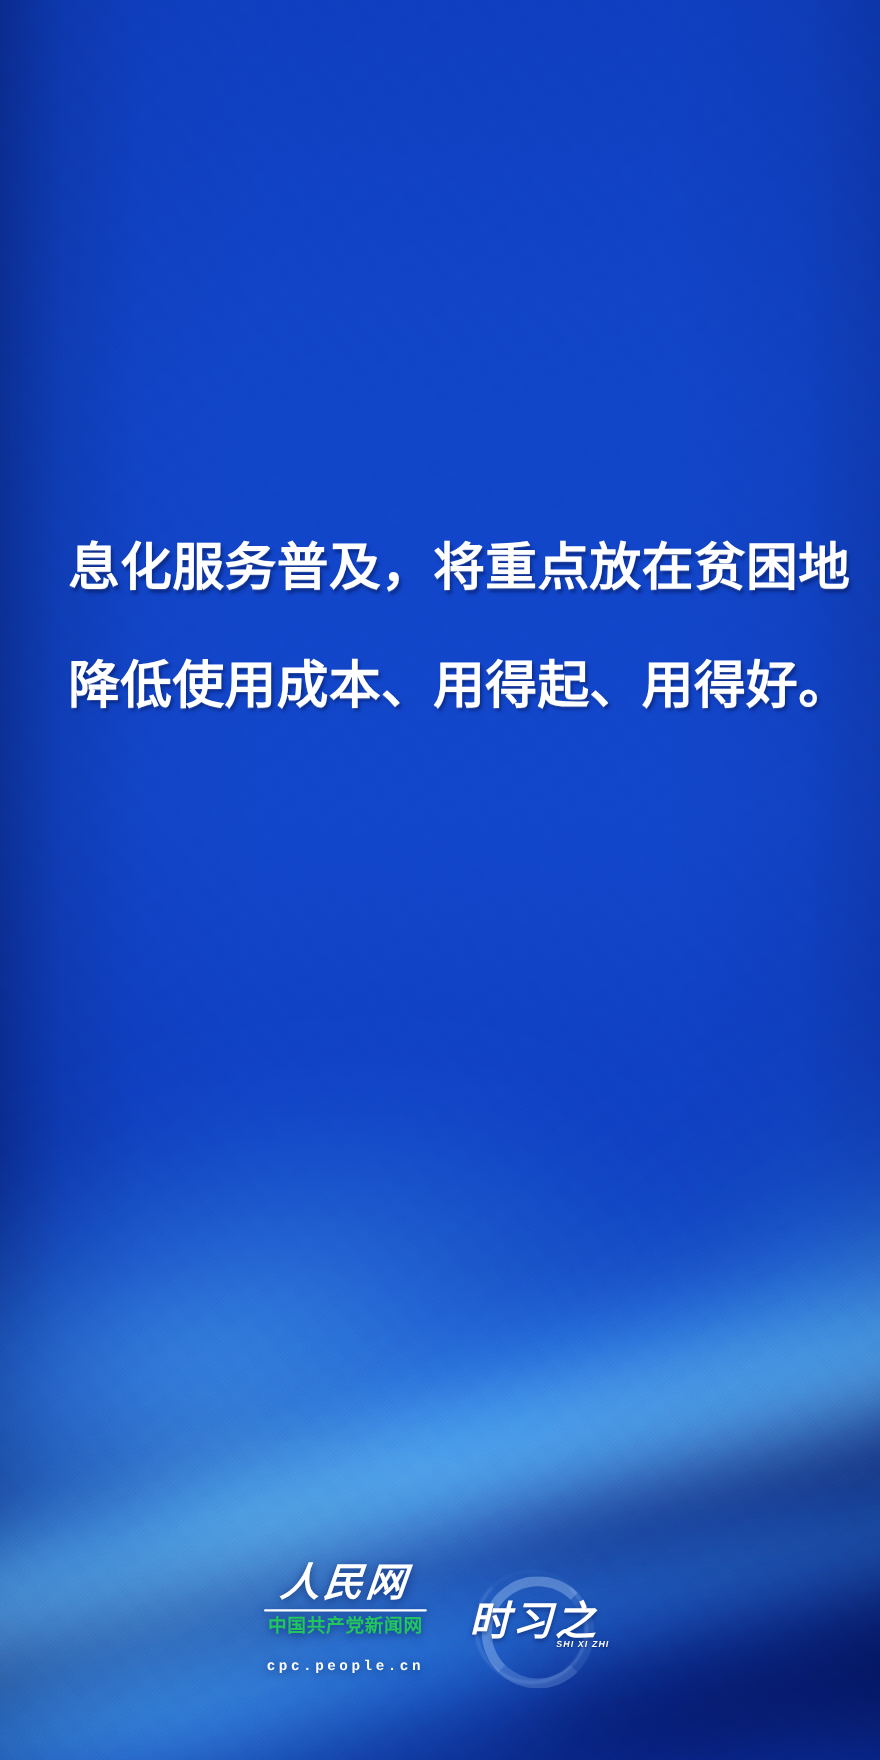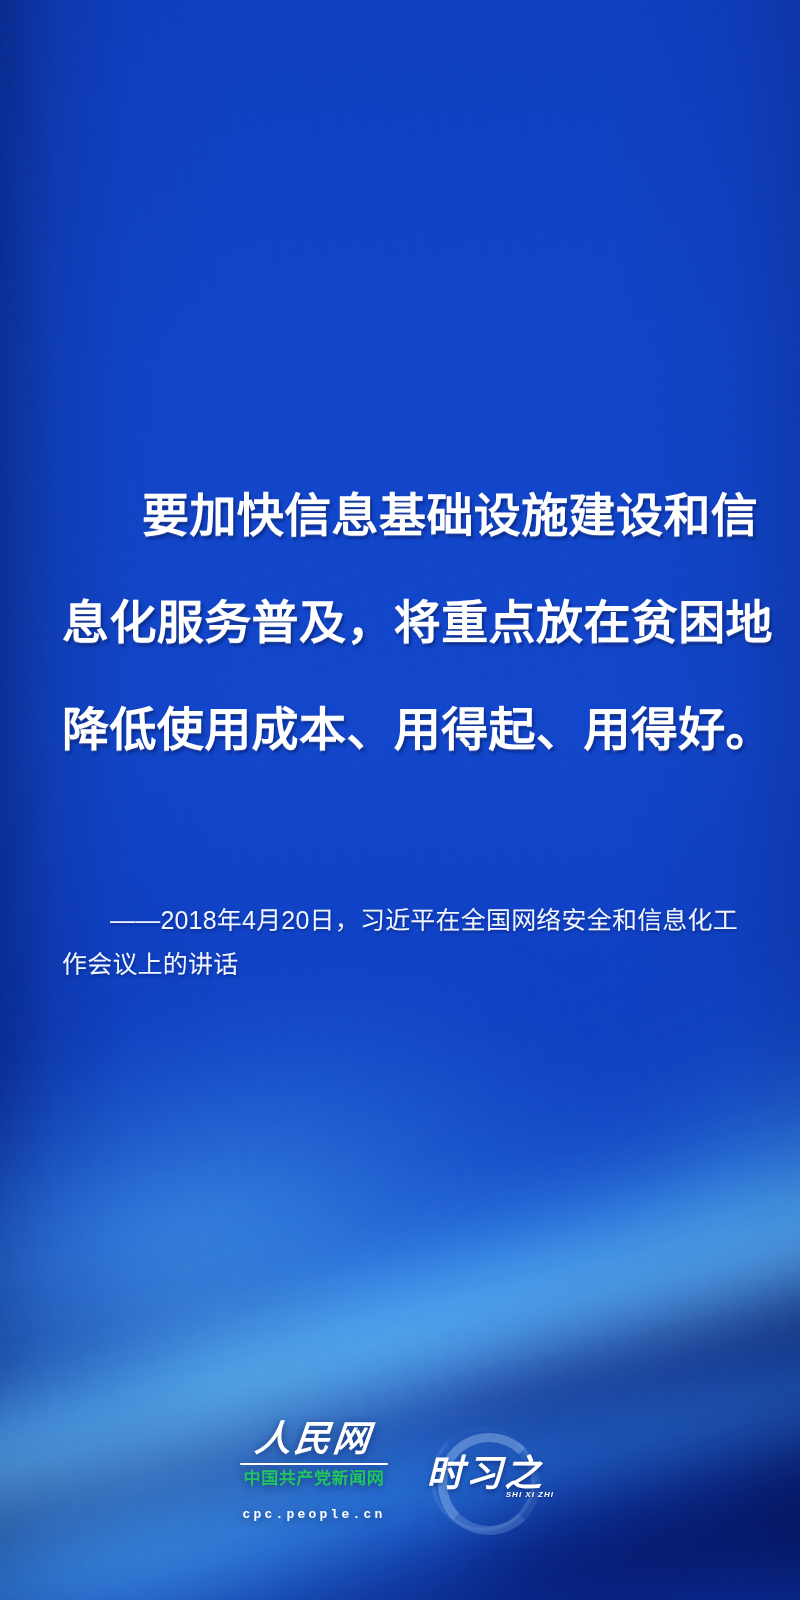--- a/index.html
+++ b/index.html
@@ -362,28 +362,24 @@
 
   <div class="trough trough-b"></div>
 
   <div class="sheen sheen-e"></div>
 
   <div class="grain"></div>
 
   <div class="content">
 
     <div class="quote-block">
-      <div class="quote-line indent">要加快信息基础设施建设和信</div>
       <div class="quote-line">息化服务普及，将重点放在贫困地</div>
       <div class="quote-line">降低使用成本、用得起、用得好。</div>
     </div>
 
-    <div class="attribution">
-      <span class="dash-indent">——</span><span>2018年4月20日，</span><span>习近平</span><span>在全国网络安全和信息化</span><span>工作会议上的讲话</span>
-    </div>
 
     <div class="footer">
 
       <div class="pd-logo">
         <div class="pd-script">人民网</div>
         <div class="pd-rule"></div>
         <div class="pd-cn">中国共产党新闻网</div>
         <div class="pd-url">cpc.people.cn</div>
       </div>
 

